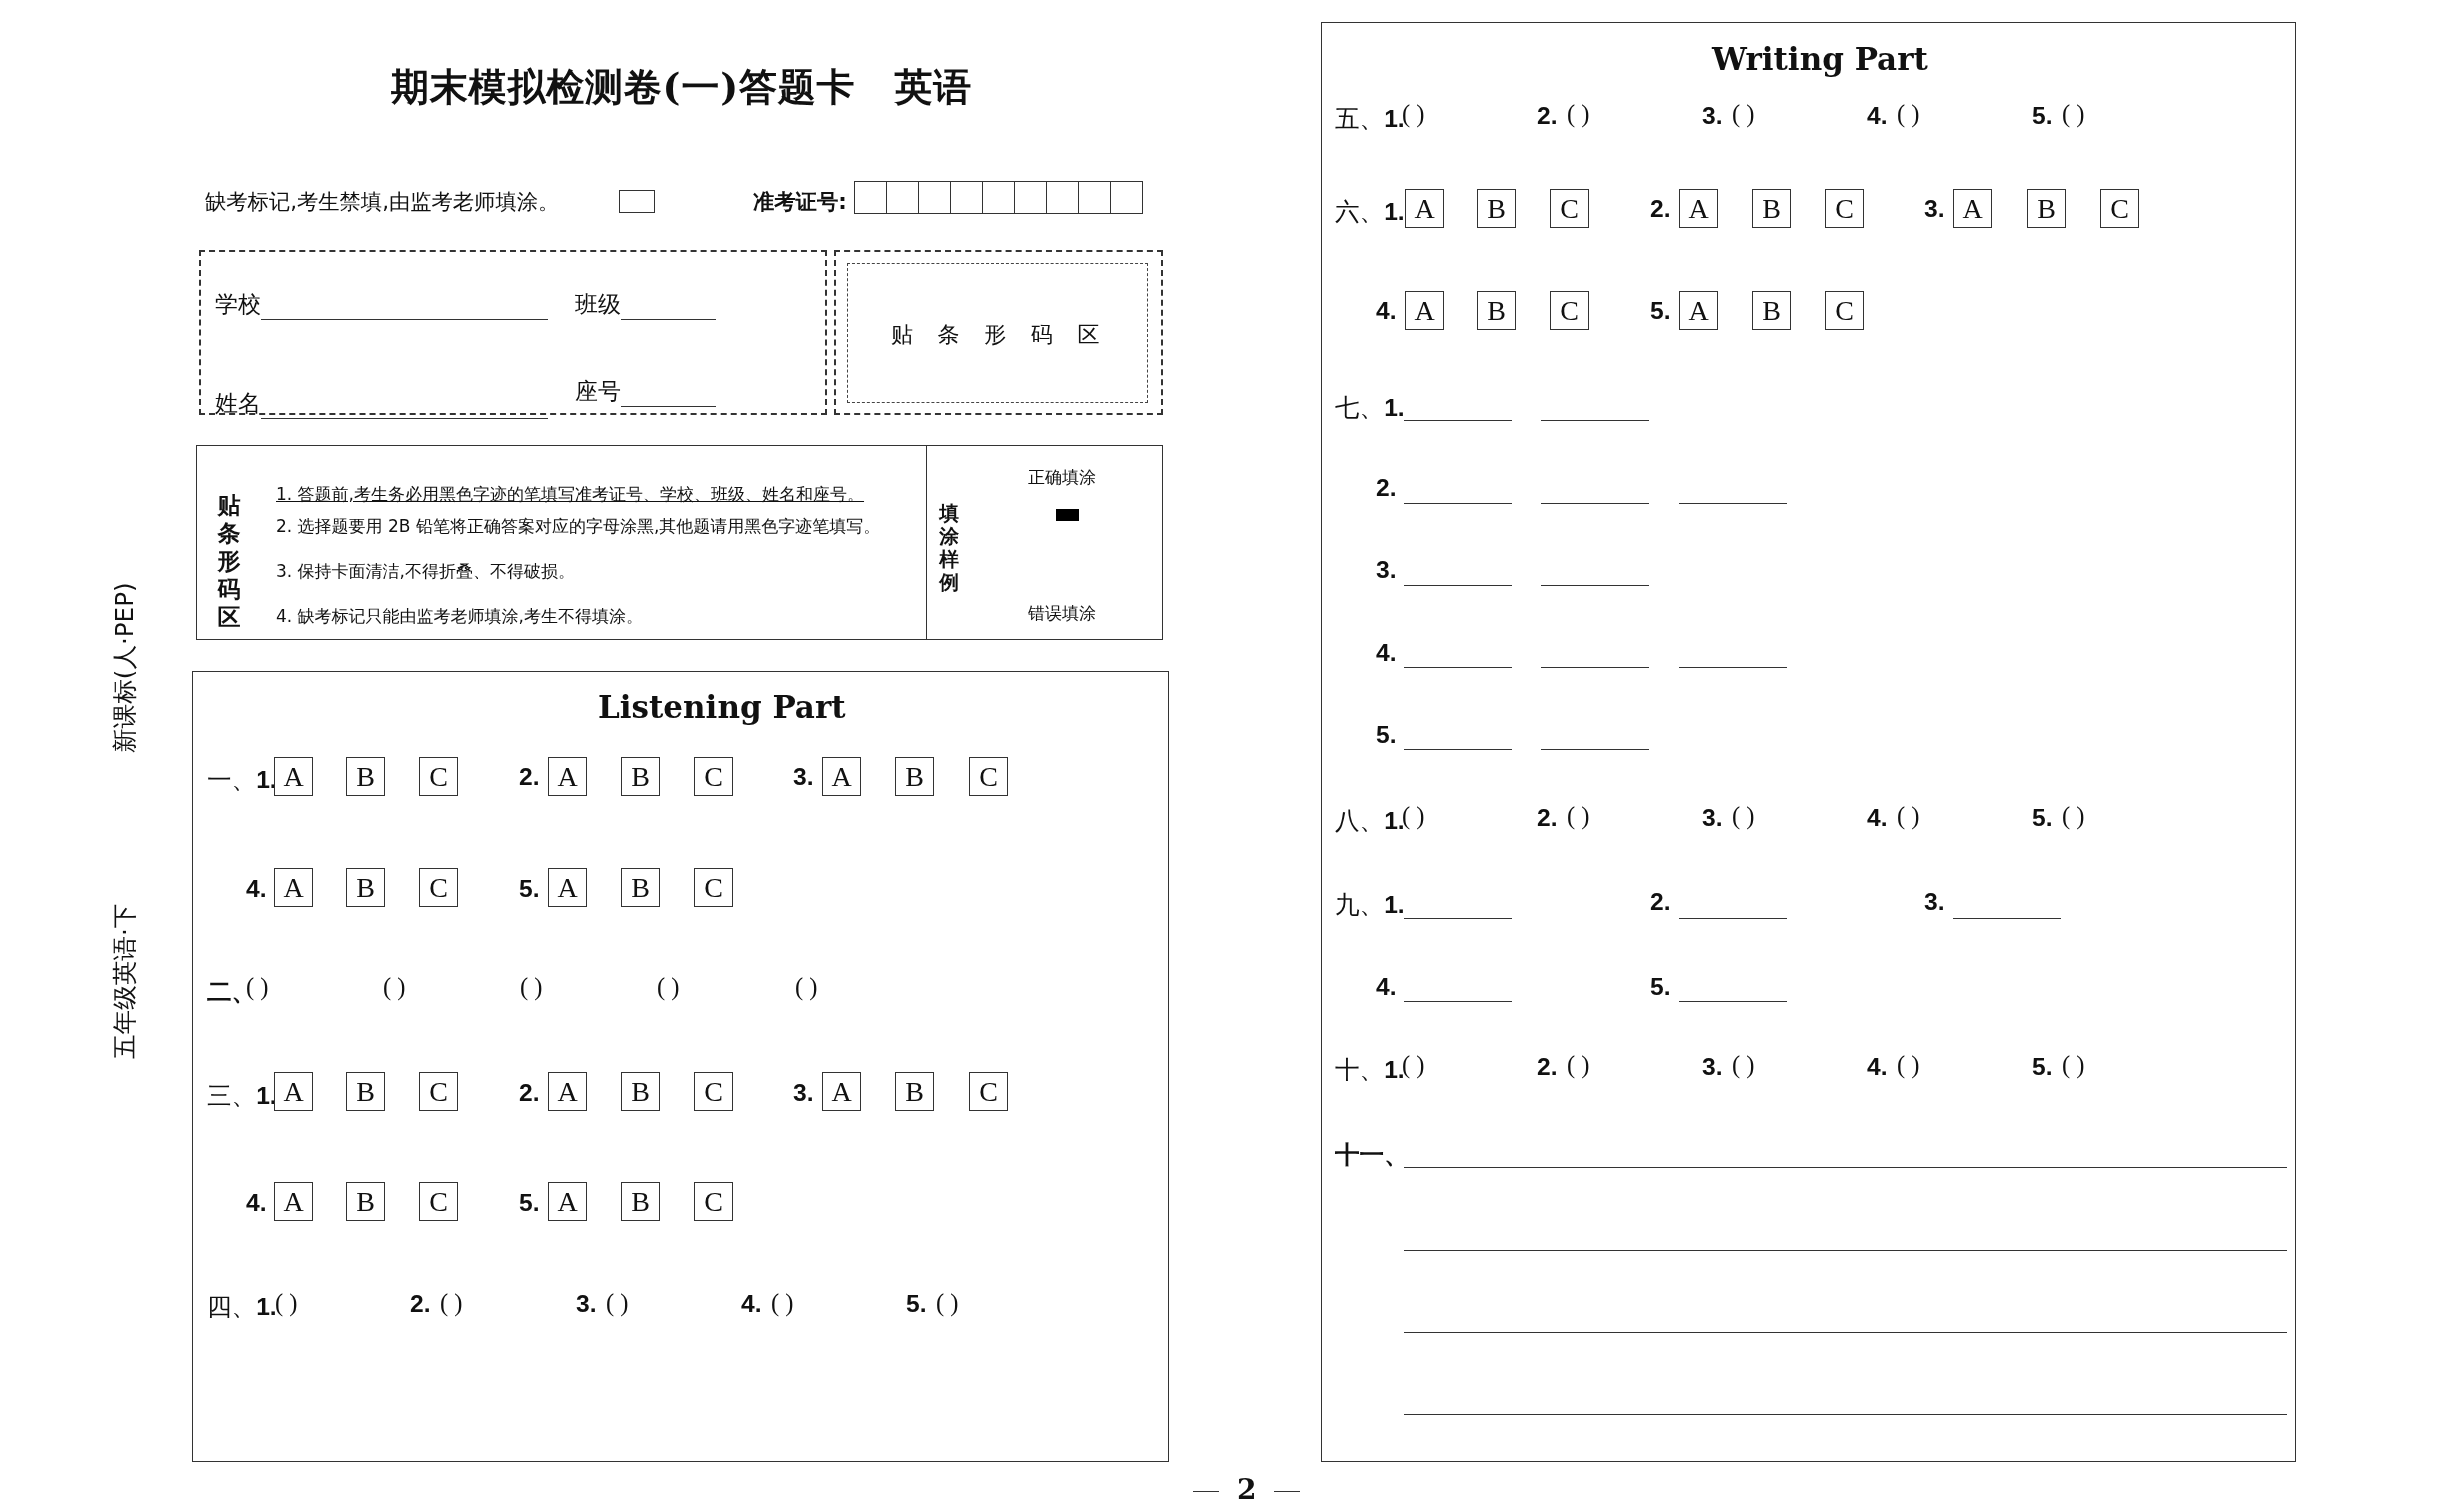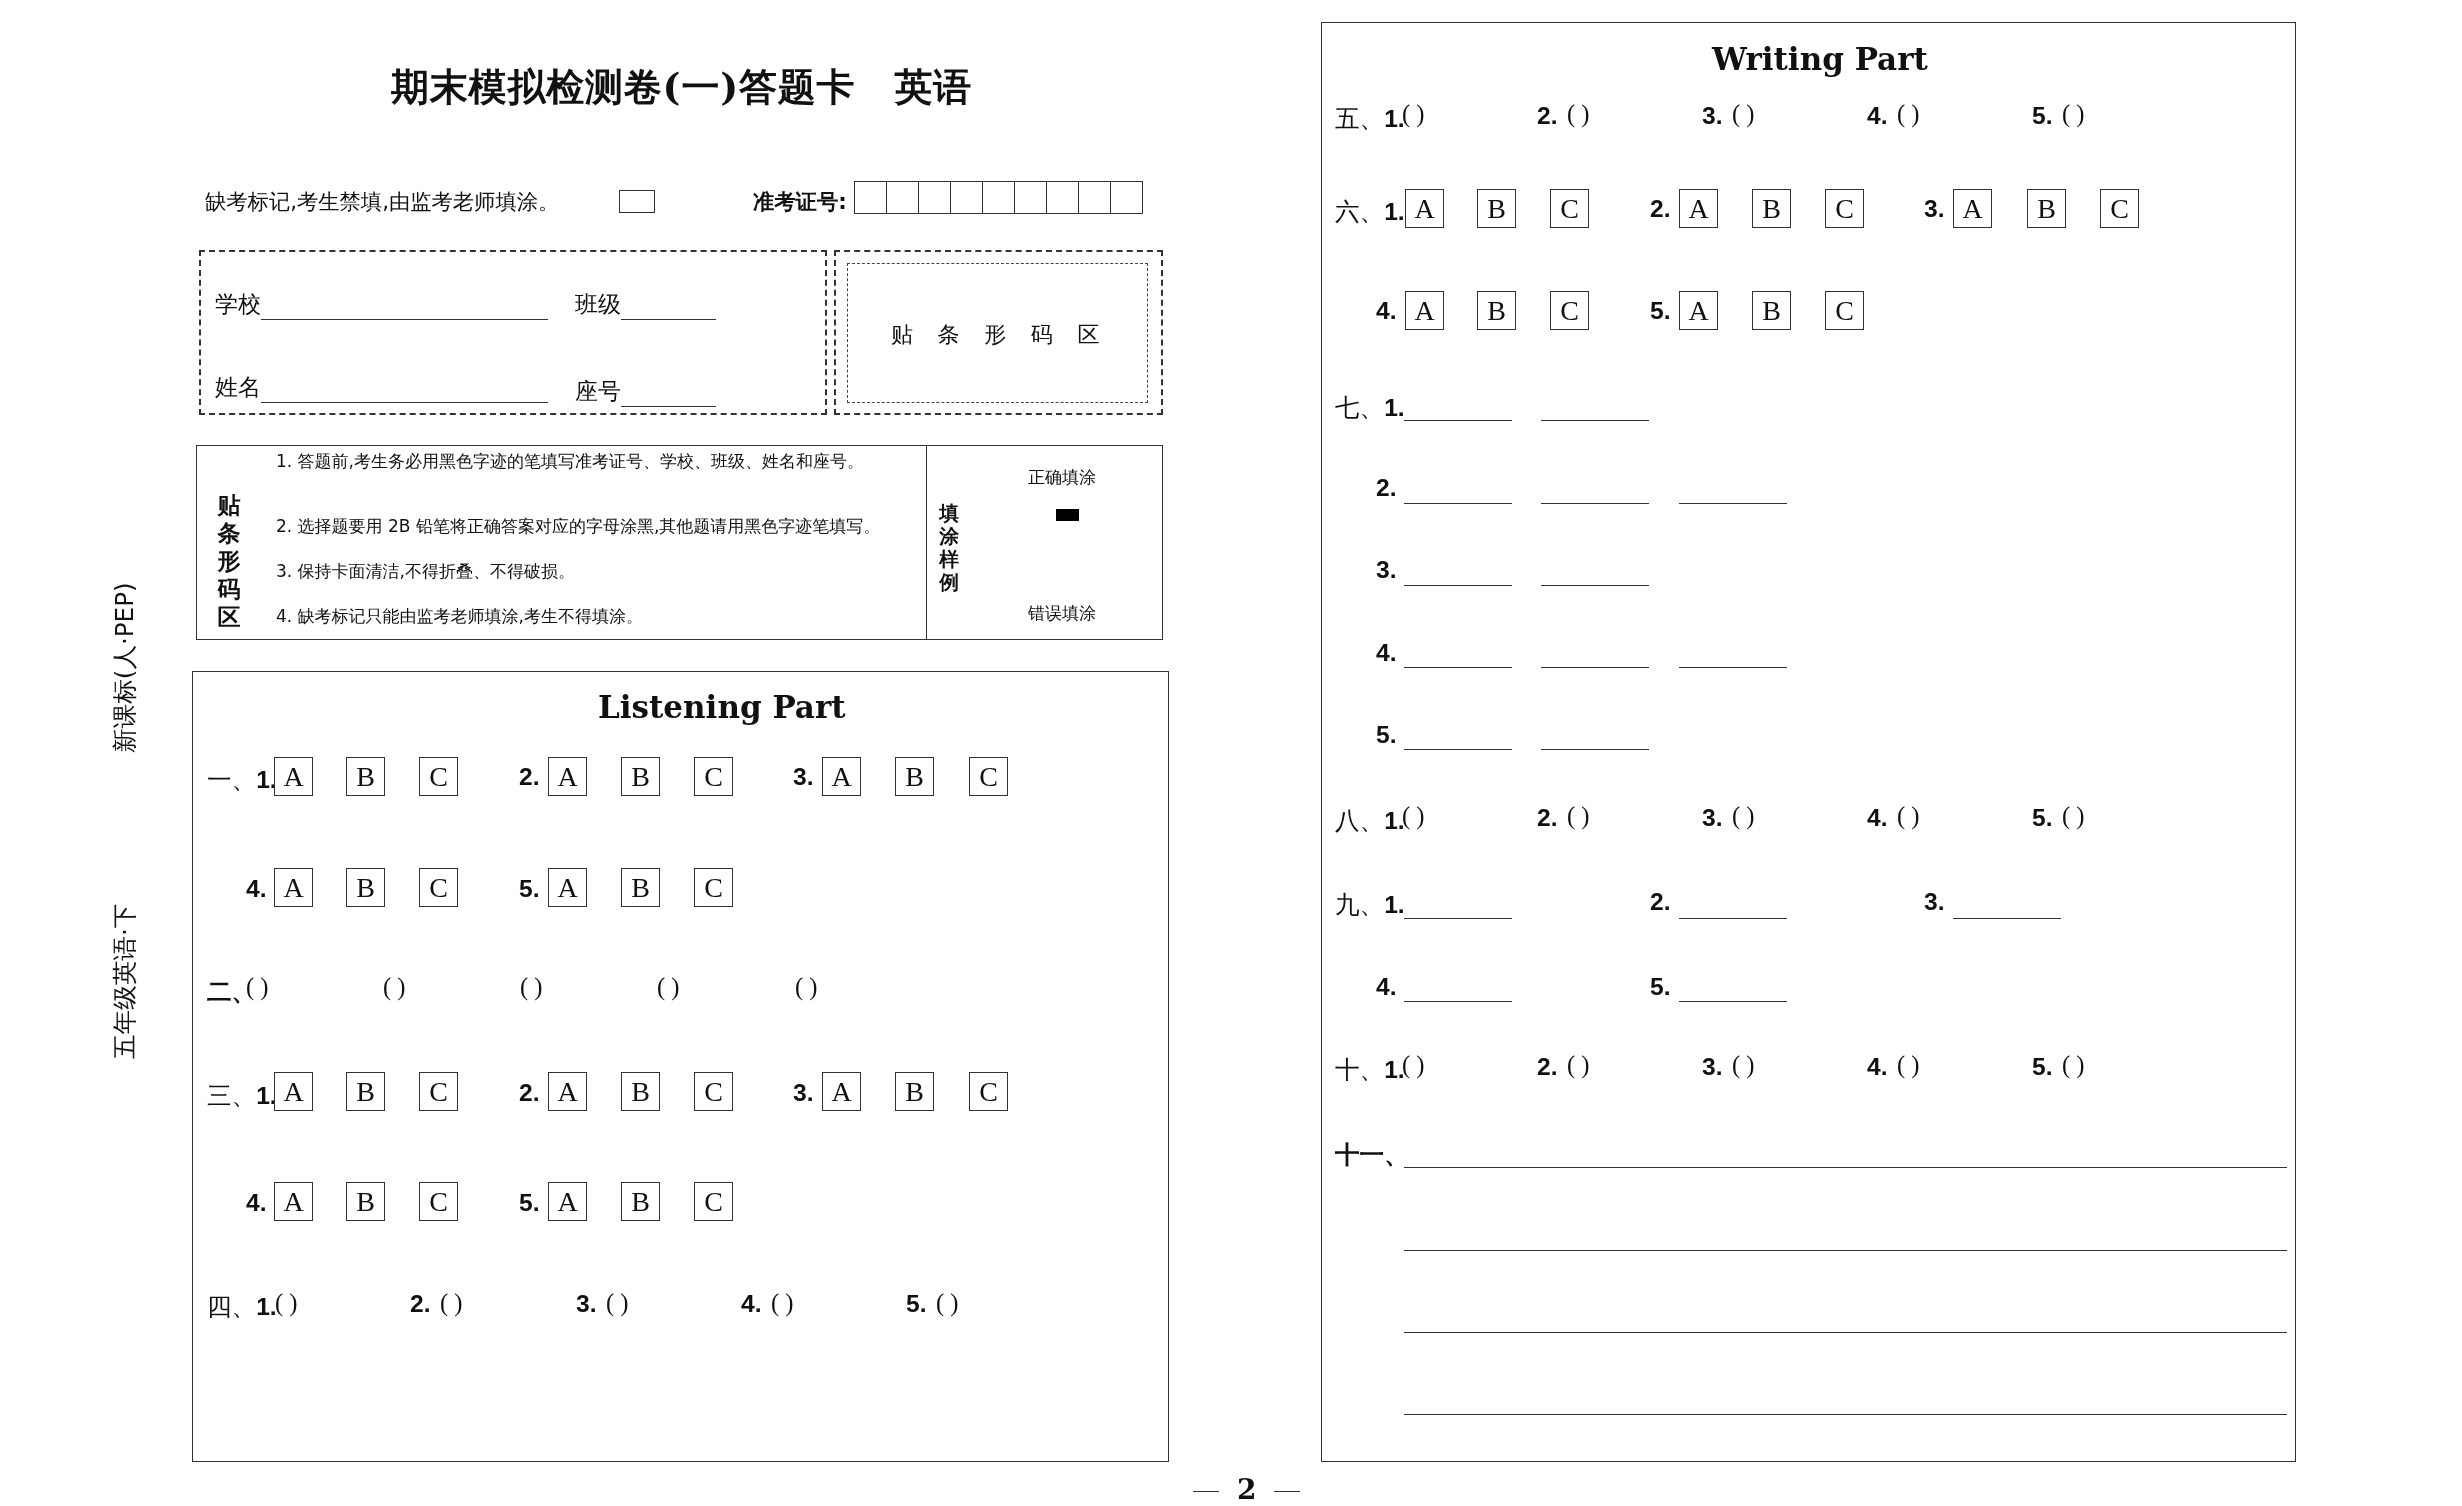--- a/index.html
+++ b/index.html
@@ -63,37 +63,37 @@
 
 <div class="abs dashed" style="left:199px; top:250px; width:624px; height:161px;"></div>
 <div class="abs field" style="left:215px; top:289px;">
   <span>学校</span>
     <span class="line" style="width:287px;"></span>
 </div>
 <div class="abs field" style="left:575px; top:289px;">
   <span>班级</span>
     <span class="line" style="width:95px;"></span>
 </div>
-<div class="abs field" style="left:215px; top:372px;font-family:Liberation Mono, monospace;">
+<div class="abs field" style="left:215px; top:388px;font-family:Liberation Mono, monospace;">
   <span>姓名</span>
     <span class="line" style="width:287px;"></span>
 </div>
 <div class="abs field" style="left:575px; top:376px;">
   <span>座号</span>
     <span class="line" style="width:95px;"></span>
 </div>
 
 <div class="abs dashed" style="left:834px; top:250px; width:325px; height:161px;"></div>
 <div class="abs dashed-thin" style="left:847px; top:263px; width:299px; height:138px;"></div>
 <div class="abs barcode-label" style="left:891px; top:320px;">贴条形码区</div>
 
 <div class="abs box" style="left:196px; top:445px; width:967px; height:195px;"></div>
 <div class="abs box" style="left:926px; top:445px; width:0; height:195px; border-width:0 0 0 1.6px;"></div>
 <div class="abs notes-title" style="left:216px; top:491px;">贴条形码区</div>
-<div class="abs note-line" style="left:276px; top:450px;">1. 答题前,考生务必用黑色字迹的笔填写准考证号、学校、班级、姓名和座号。</div>
+<div class="abs note-line" style="left:276px; top:483px;text-decoration:underline;">1. 答题前,考生务必用黑色字迹的笔填写准考证号、学校、班级、姓名和座号。</div>
 <div class="abs note-line" style="left:276px; top:515px;">2. 选择题要用 2B 铅笔将正确答案对应的字母涂黑,其他题请用黑色字迹笔填写。</div>
 <div class="abs note-line" style="left:276px; top:560px;">3. 保持卡面清洁,不得折叠、不得破损。</div>
 <div class="abs note-line" style="left:276px; top:605px;">4. 缺考标记只能由监考老师填涂,考生不得填涂。</div>
 <div class="abs notes-title" style="left:936px; top:502px; font-size:19.7px; line-height:23px;">填涂样例</div>
 <div class="abs sample-label" style="left:1028px; top:466px;">正确填涂</div>
 <div class="abs sample-mark" style="left:1056px; top:509px;"></div>
 <div class="abs sample-label" style="left:1028px; top:554px;margin-top:48px;">错误填涂</div>
 
 <div class="abs box" style="left:192px; top:671px; width:977px; height:791px;"></div>
 <div class="abs section-title" style="left:571px; top:689px;margin-left:27px;">Listening Part</div>

